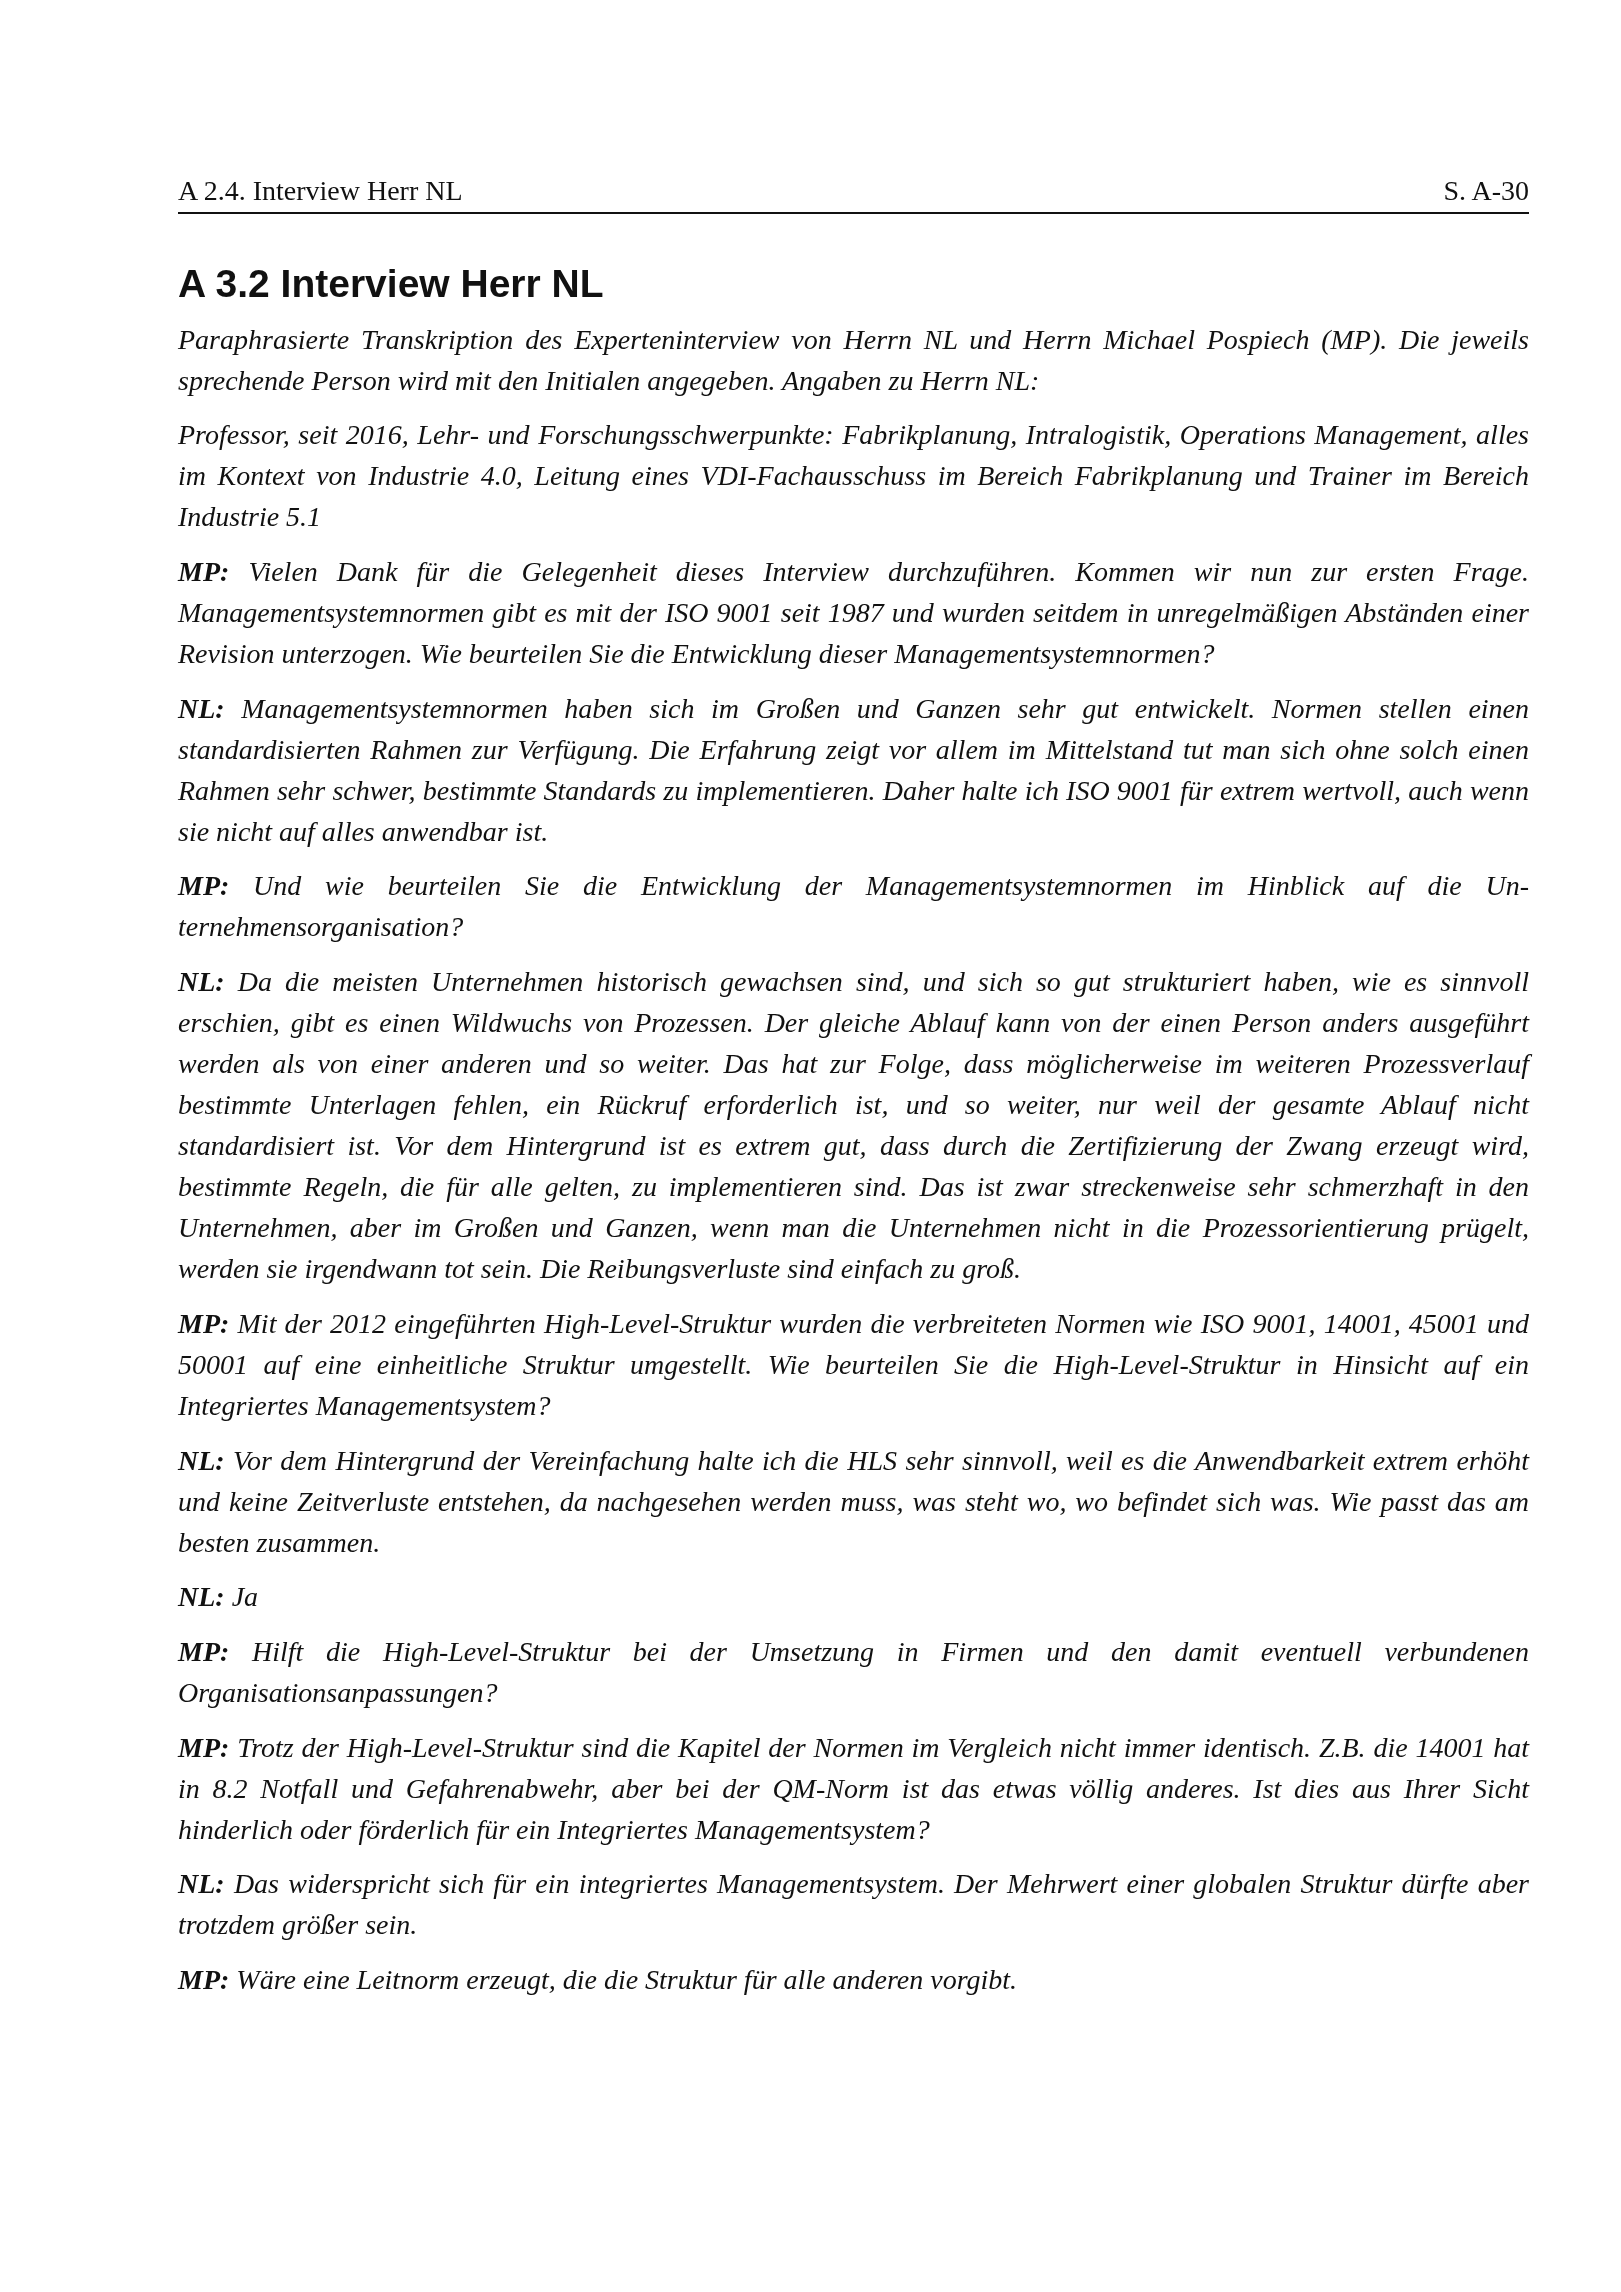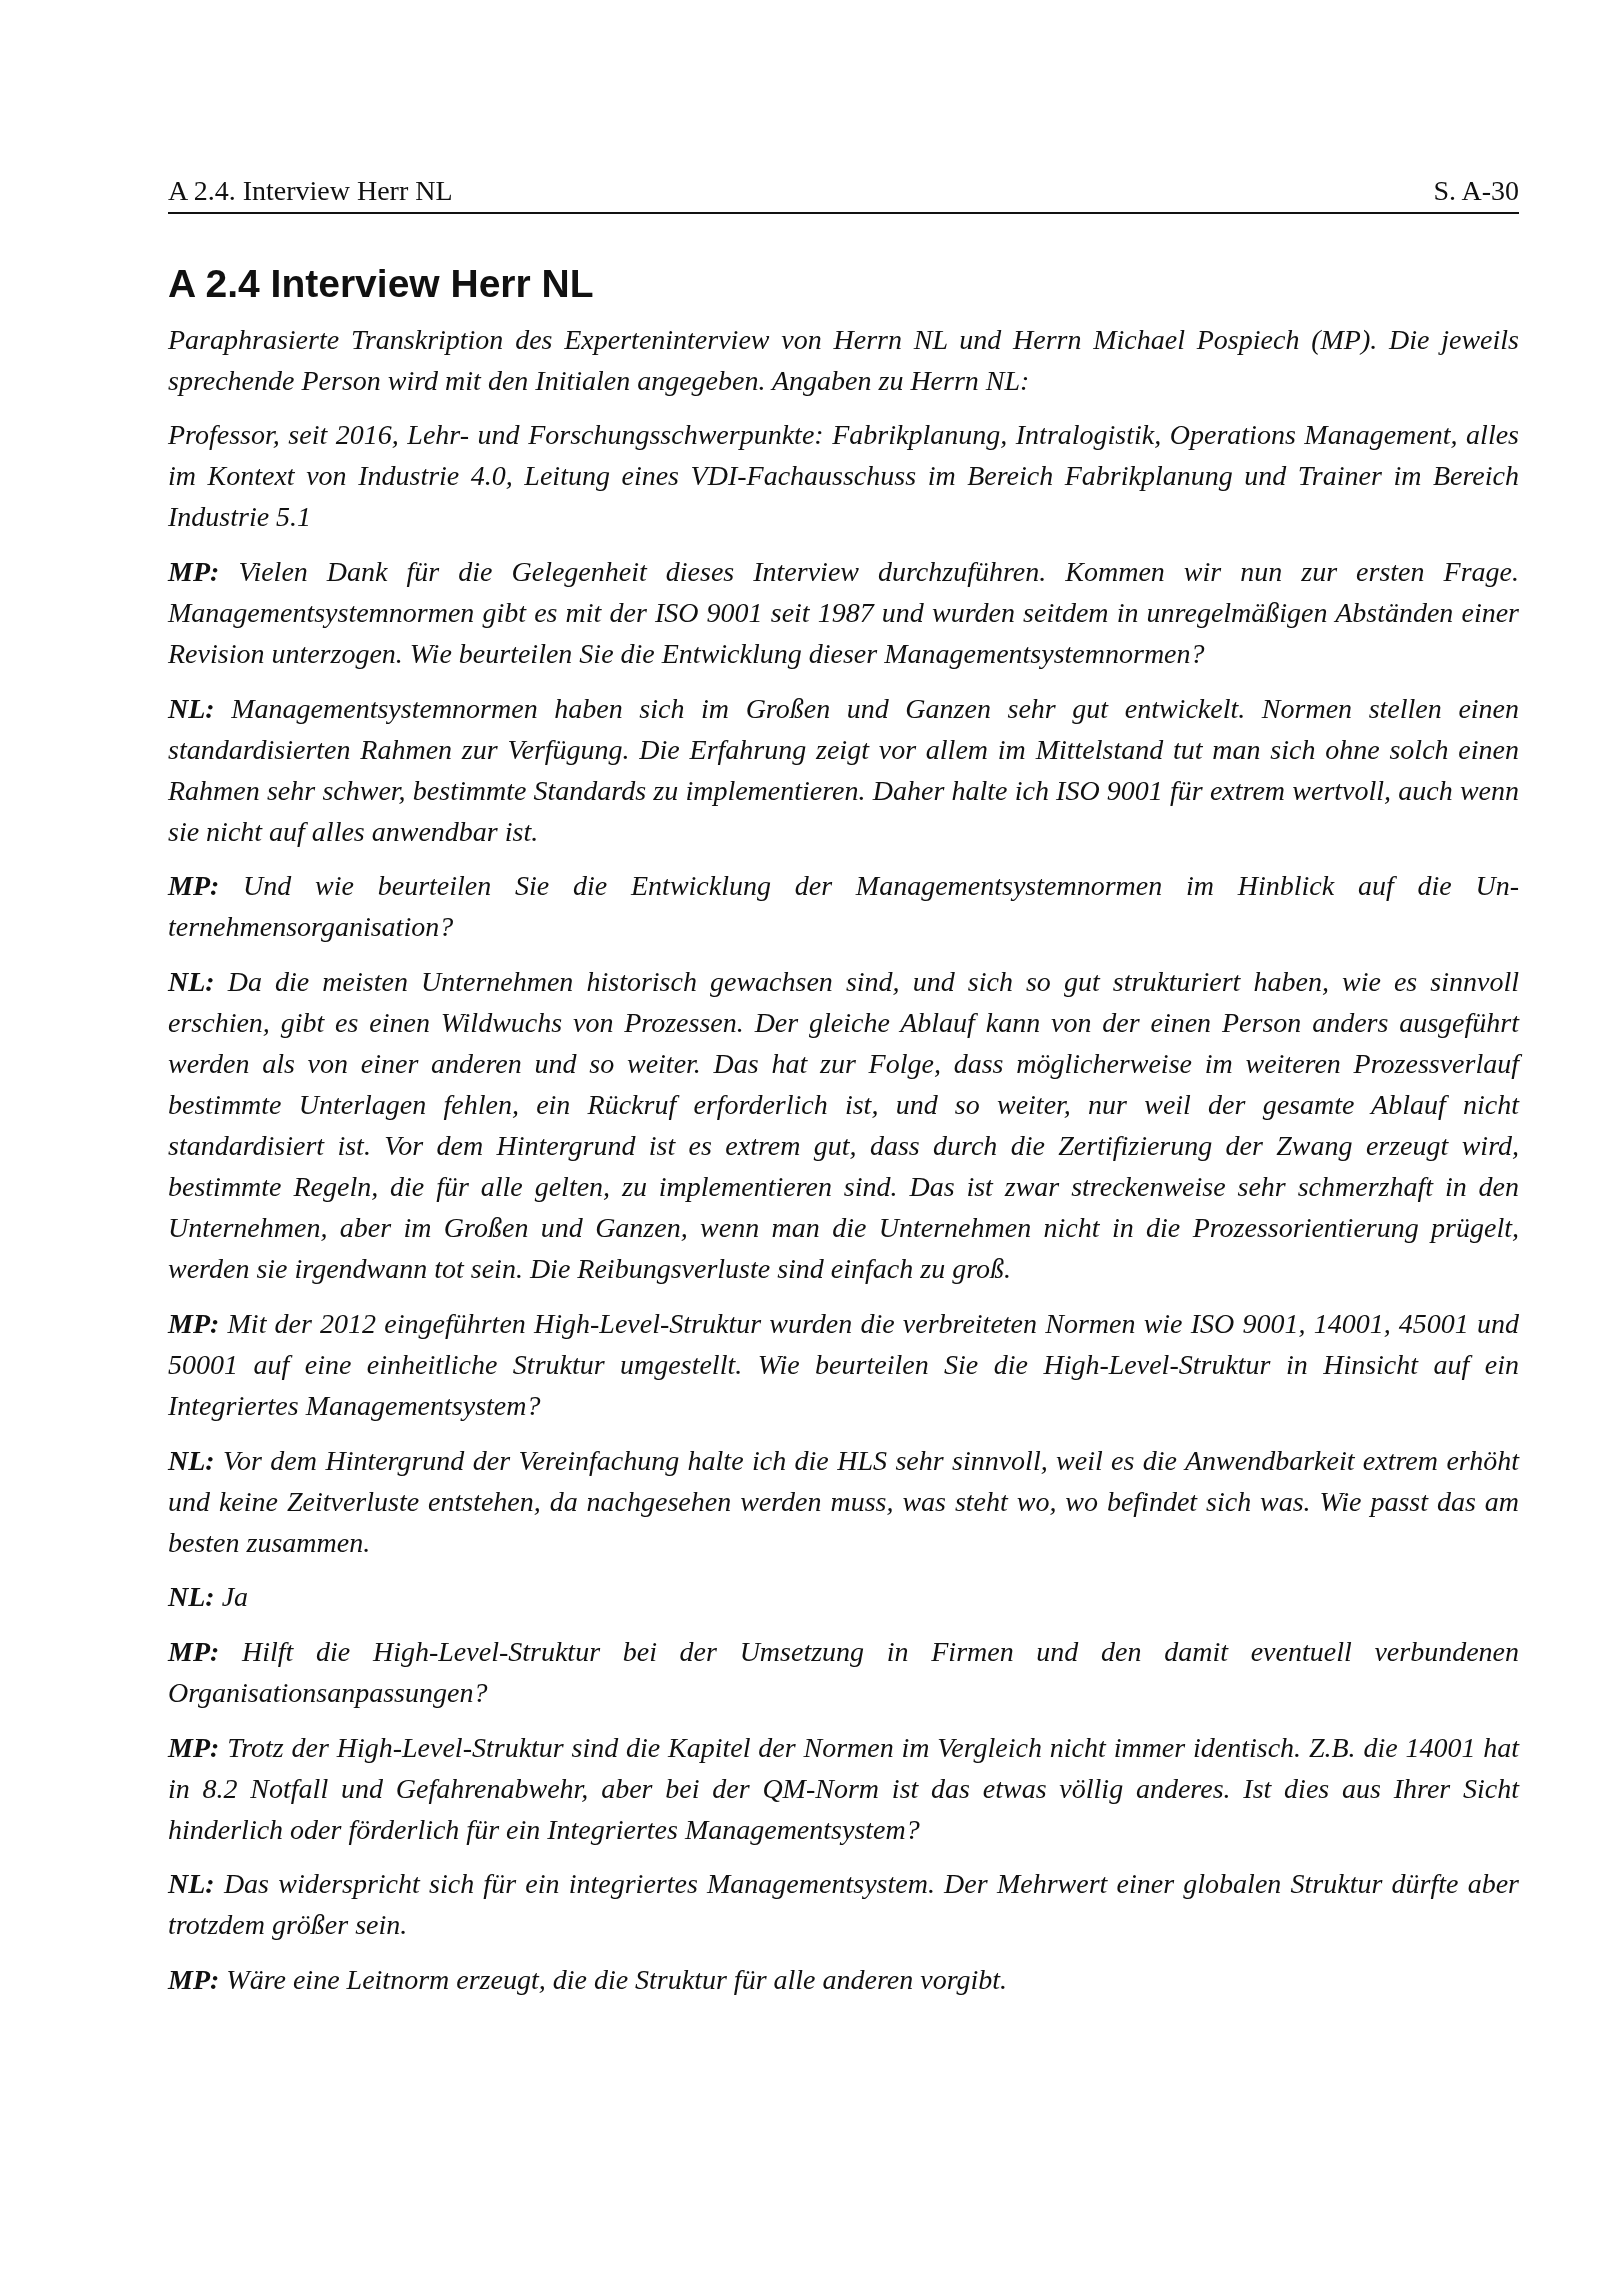--- a/index.html
+++ b/index.html
@@ -1,19 +1,19 @@
 <!DOCTYPE html>
 <html><head>
 <meta charset="utf-8">
 <style>
   html, body { margin: 0; padding: 0; background: #ffffff; }
   body { width: 1621px; height: 2293px; position: relative; overflow: hidden; }
   .page {
     position: absolute;
-    left: 168px;
+    left: 178px;
     top: 173px;
     width: 1351px;
     font-family: "Liberation Serif", serif;
     color: #111111;
   }
   .running-header {
     display: flex;
     justify-content: space-between;
     align-items: flex-end;
     font-size: 28px;
@@ -40,21 +40,21 @@
 </style>
 </head>
 <body>
 
 <div class="page">
   <div class="running-header">
     <span>A 2.4. Interview Herr NL</span>
     <span>S. A-30</span>
   </div>
 
-  <h1 class="heading">A 2.4 Interview Herr NL</h1>
+  <h1 class="heading">A 3.2 Interview Herr NL</h1>
 
   <p class="para">Paraphrasierte Transkription des Experteninterview von Herrn NL und Herrn Michael Pospiech (MP). Die jeweils sprechende Person wird mit den Initialen angegeben. Angaben zu Herrn NL:</p>
   <p class="para">Professor, seit 2016, Lehr- und Forschungsschwerpunkte: Fabrikplanung, Intralogistik, Operations Ma­nagement, alles im Kontext von Industrie 4.0, Leitung eines VDI-Fachausschuss im Bereich  Fabrikpla­nung und  Trainer im Bereich Industrie 5.1</p>
 
   <p class="para"><span class="speaker">MP:</span> <span>Vielen Dank für die Gelegenheit dieses Interview durchzuführen. Kommen wir nun zur ersten Frage. Managementsystemnormen gibt es mit der ISO 9001 seit 1987 und wurden seitdem in unregel­mäßigen Abständen einer Revision unterzogen. Wie beurteilen Sie die Entwicklung dieser Manage­mentsystemnormen?</span></p>
   <p class="para"><span class="speaker">NL:</span> <span>Managementsystemnormen haben sich im Großen und Ganzen sehr gut entwickelt. Normen stellen einen standardisierten Rahmen zur Verfügung. Die Erfahrung zeigt vor allem im Mittelstand tut man sich ohne solch einen Rahmen sehr schwer, bestimmte Standards zu implementieren. Daher halte ich ISO 9001 für extrem wertvoll, auch wenn sie nicht auf alles anwendbar ist.</span></p>
   <p class="para"><span class="speaker">MP:</span> <span>Und wie beurteilen Sie die Entwicklung der Managementsystemnormen im Hinblick auf die Un­ternehmensorganisation?</span></p>
   <p class="para"><span class="speaker">NL:</span> <span>Da die meisten Unternehmen historisch gewachsen sind, und sich so gut strukturiert haben, wie es sinnvoll erschien, gibt es einen Wildwuchs von Prozessen. Der gleiche Ablauf kann von der einen Per­son anders ausgeführt werden als von einer anderen und so weiter. Das hat zur Folge, dass möglicher­weise im weiteren Prozessverlauf bestimmte Unterlagen fehlen, ein Rückruf erforderlich ist, und so weiter, nur weil der gesamte Ablauf nicht standardisiert ist. Vor dem Hintergrund ist es extrem gut, dass durch die Zertifizierung der Zwang erzeugt wird, bestimmte Regeln, die für alle gelten, zu implemen­tieren sind. Das ist zwar streckenweise sehr schmerzhaft in den Unternehmen, aber im Großen und Gan­zen, wenn man die Unternehmen nicht in die Prozessorientierung prügelt, werden sie irgendwann tot sein. Die Reibungsverluste sind einfach zu groß.</span></p>
   <p class="para"><span class="speaker">MP:</span> <span>Mit der 2012 eingeführten High-Level-Struktur wurden die verbreiteten Normen wie ISO 9001, 14001, 45001 und 50001 auf eine einheitliche Struktur umgestellt. Wie beurteilen Sie die High-Level-Struktur in Hinsicht auf ein Integriertes Managementsystem?</span></p>
   <p class="para"><span class="speaker">NL:</span> <span>Vor dem Hintergrund der Vereinfachung halte ich die HLS sehr sinnvoll, weil es die Anwendbar­keit extrem erhöht und keine Zeitverluste entstehen, da nachgesehen werden muss, was steht wo, wo befindet sich was. Wie passt das am besten zusammen.</span></p>

